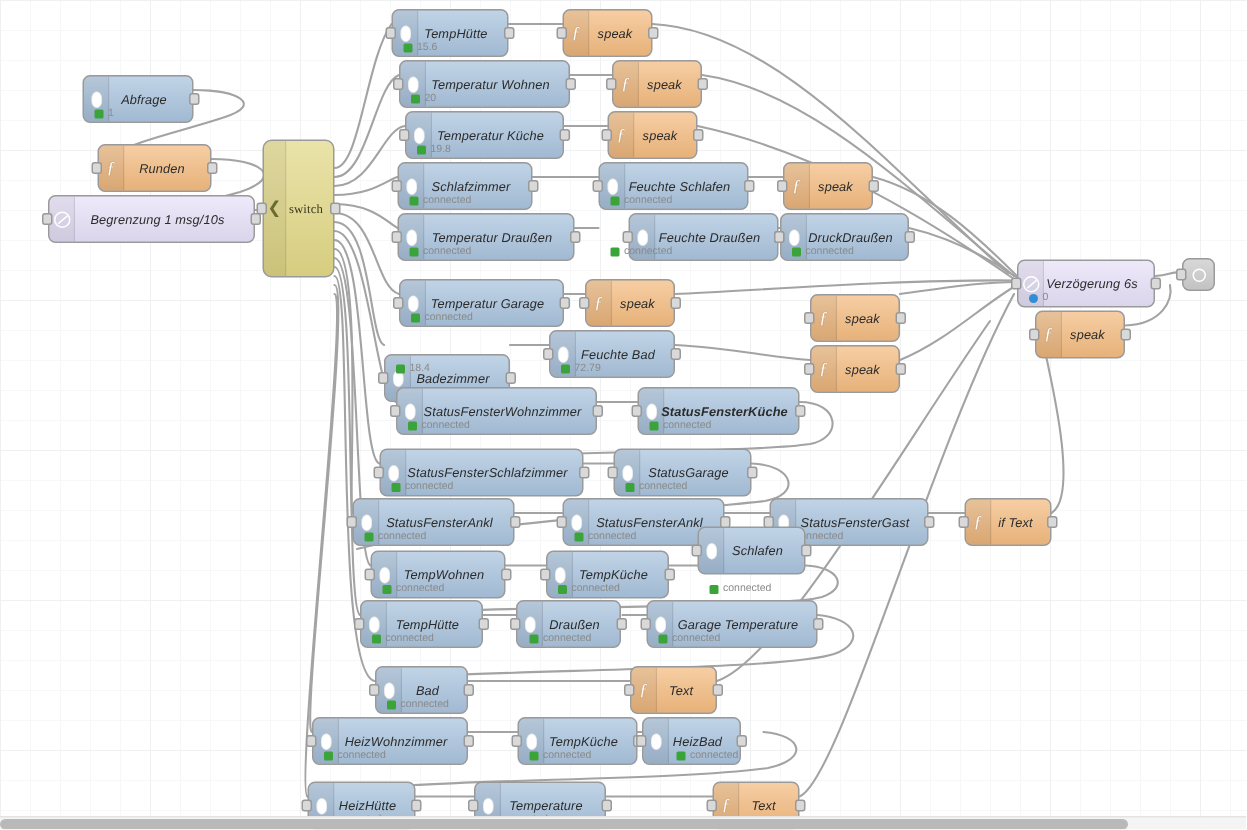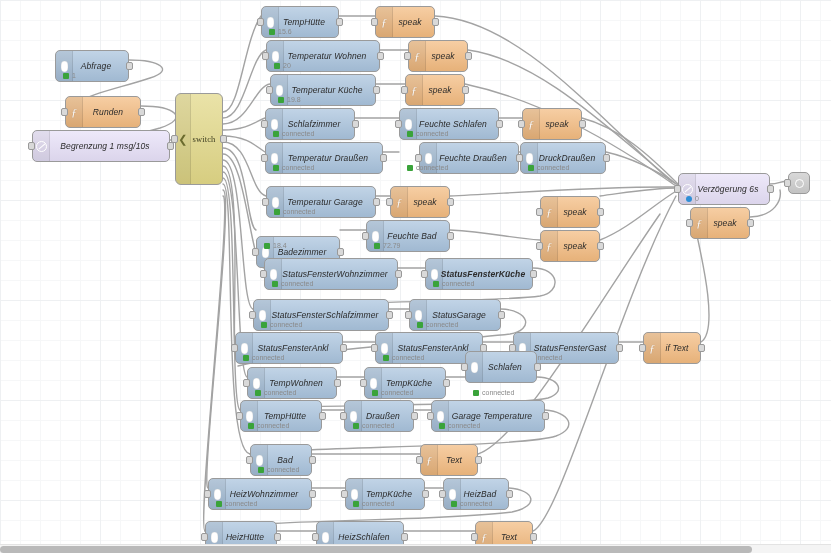--- a/index.html
+++ b/index.html
@@ -609,21 +609,21 @@
           <span class="g-mqtt"></span>
         </span>
         <span class="lbl">TempKüche</span>
         <span class="port in"></span>
         <span class="port out"></span>
       </div>
       <div class="status" style="left: 353px; top: 500px;">
         <span class="dot"></span>
         <span>connected</span>
       </div>
-      <div class="node c-mqtt" style="left: 443px; top: 478px; width: 66px;">
+      <div class="node c-mqtt" style="left: 428px; top: 478px; width: 66px;">
         <span class="icon-box">
           <span class="g-mqtt"></span>
         </span>
         <span class="lbl">HeizBad</span>
         <span class="port in"></span>
         <span class="port out"></span>
       </div>
       <div class="status" style="left: 451px; top: 500px;">
         <span class="dot"></span>
         <span>connected</span>
@@ -637,21 +637,21 @@
         <span class="port out"></span>
       </div>
       <div class="status" style="left: 213px; top: 543px;">
         <span class="dot"></span>
         <span>connected</span>
       </div>
       <div class="node c-mqtt" style="left: 316px; top: 521px; width: 88px;">
         <span class="icon-box">
           <span class="g-mqtt"></span>
         </span>
-        <span class="lbl">HeizSchlafen</span>
+        <span class="lbl">Temperature</span>
         <span class="port in"></span>
         <span class="port out"></span>
       </div>
       <div class="status" style="left: 324px; top: 543px;">
         <span class="dot"></span>
         <span>connected</span>
       </div>
       <div class="node c-fn fn" style="left: 475px; top: 521px; width: 58px;">
         <span class="icon-box">
           <span class="g-fn">ƒ</span>

